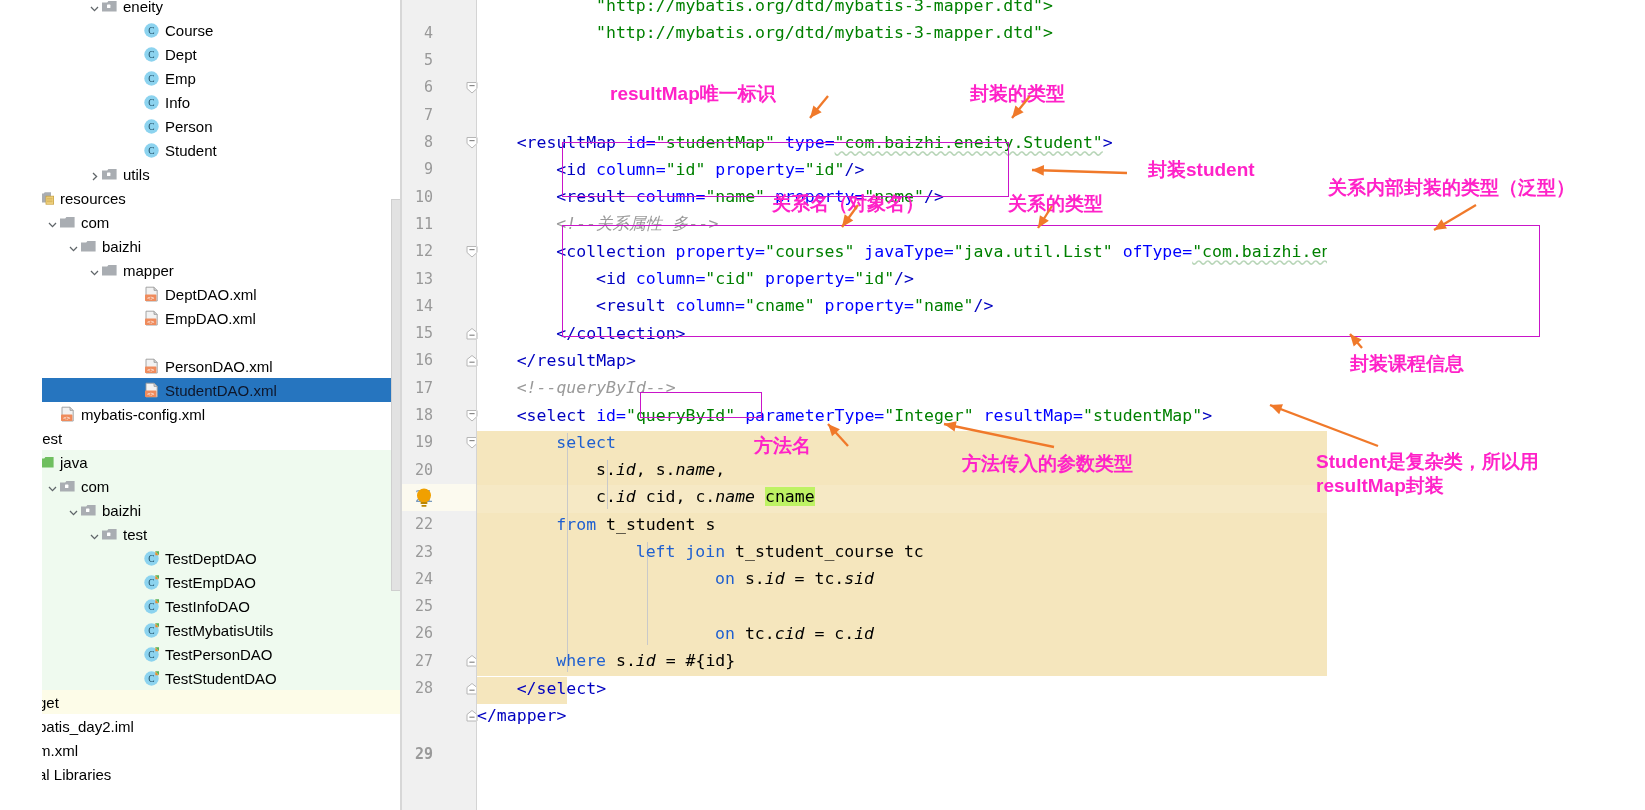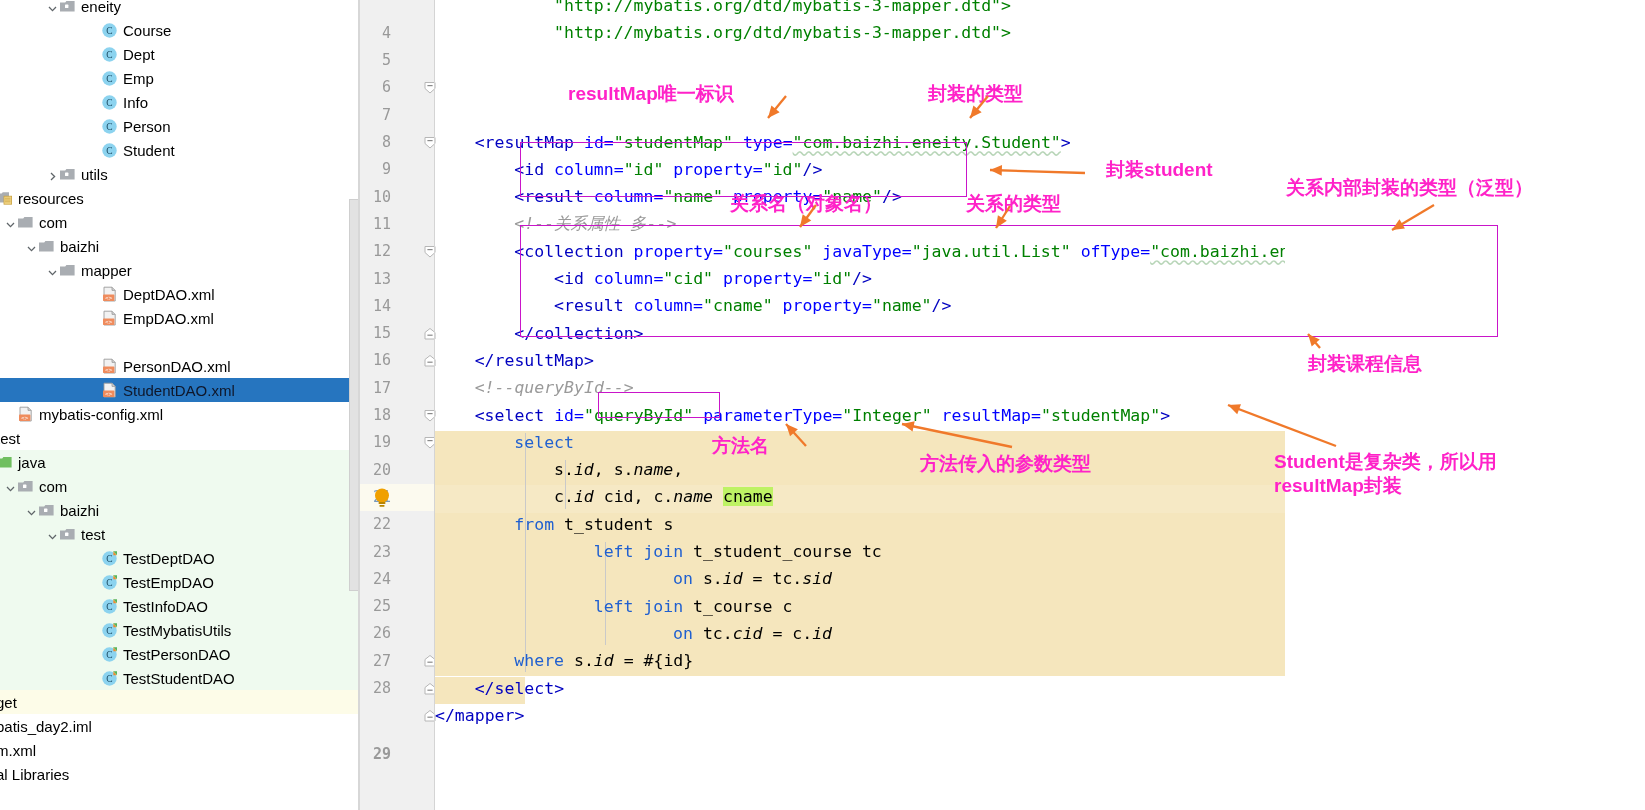--- a/index.html
+++ b/index.html
@@ -2,21 +2,21 @@
 <html><head>
 <meta charset="utf-8">
 <style>
   html,body{margin:0;padding:0;}
   body{
     width:1645px;height:810px;overflow:hidden;
     background:#ffffff;
     font-family:"Liberation Sans","DejaVu Sans",sans-serif;
     -webkit-font-smoothing:antialiased;
   }
-  #root{position:relative;width:1390px;height:810px;}
+  #root{position:relative;width:1390px;height:810px;margin-left:42px;}
 
   
   #tree{
     position:absolute;left:0;top:0;width:360px;height:810px;
     background:#ffffff;overflow:hidden;
   }
   .row{
     position:relative;height:24px;line-height:24px;
     font-size:15px;color:#000000;white-space:nowrap;
   }
@@ -451,21 +451,20 @@
         <div class="cl" style="top: 319.6px; left: 79.36px;"><span class="t-tag">&lt;/collection&gt;</span></div>
         <div class="cl" style="top: 346.9px; left: 39.68px;"><span class="t-tag">&lt;/resultMap&gt;</span></div>
         <div class="cl" style="top: 374.2px; left: 39.68px;"><span class="t-cmt">&lt;!--queryById--&gt;</span></div>
         <div class="cl" style="top: 401.5px; left: 39.68px;"><span class="t-tag">&lt;select</span> <span class="t-attr">id=</span><span class="t-val">"queryById"</span> <span class="t-attr">parameterType=</span><span class="t-val">"Integer"</span> <span class="t-attr">resultMap=</span><span class="t-val">"studentMap"</span><span class="t-tag">&gt;</span></div>
         <div class="cl" style="top: 428.8px; left: 79.36px;"><span class="t-kw">select</span></div>
         <div class="cl" style="top: 456.1px; left: 119.04px;"><span class="t-plain">s.<i>id</i>, s.<i>name</i>,</span></div>
         <div class="cl" style="top: 483.4px; left: 119.04px;"><span class="t-plain">c.<i>id</i> cid, c.<i>name</i> </span><span class="t-plain sel-word">cname</span></div>
         <div class="cl" style="top: 510.7px; left: 79.36px;"><span class="t-kw">from</span><span class="t-plain"> t_student s</span></div>
         <div class="cl" style="top: 538px; left: 158.72px;"><span class="t-kw">left join</span><span class="t-plain"> t_student_course tc</span></div>
         <div class="cl" style="top: 565.3px; left: 238.08px;"><span class="t-kw">on</span><span class="t-plain"> s.<i>id</i> = tc.<i>sid</i></span></div>
-        <div class="cl" style="top: 592.6px; left: 158.72px;"><span class="t-kw">left join</span><span class="t-plain"> t_course c</span></div>
         <div class="cl" style="top: 619.9px; left: 238.08px;"><span class="t-kw">on</span><span class="t-plain"> tc.<i>cid</i> = c.<i>id</i></span></div>
         <div class="cl" style="top: 647.2px; left: 79.36px;"><span class="t-kw">where</span><span class="t-plain"> s.<i>id</i> = #{id}</span></div>
         <div class="cl" style="top: 674.5px; left: 39.68px;"><span class="t-tag">&lt;/select&gt;</span></div>
         <div class="cl" style="top: 701.8px; left: 0px;"><span class="t-tag">&lt;/mapper&gt;</span></div>
       </div>
   </div>
   <div id="rightpad"></div>
 
   <div id="overlay">
       <div class="mbox" style="left: 520px; top: 142px; width: 447px; height: 55px;"></div>

